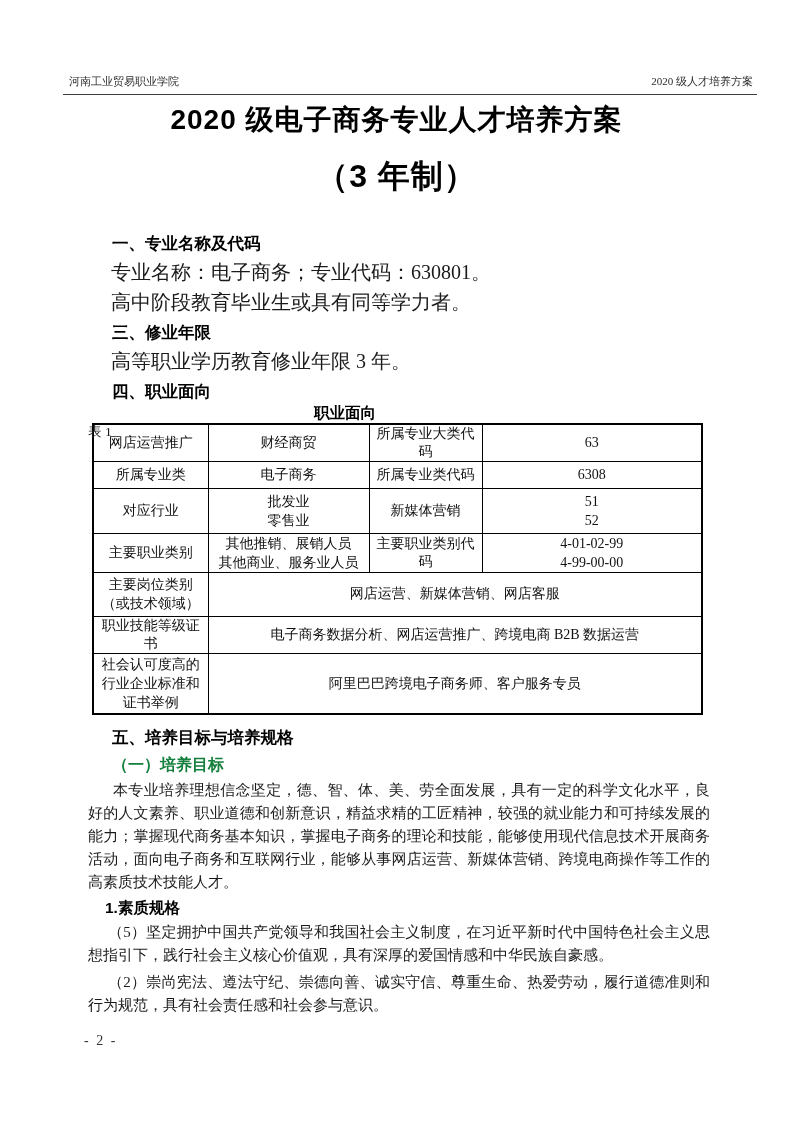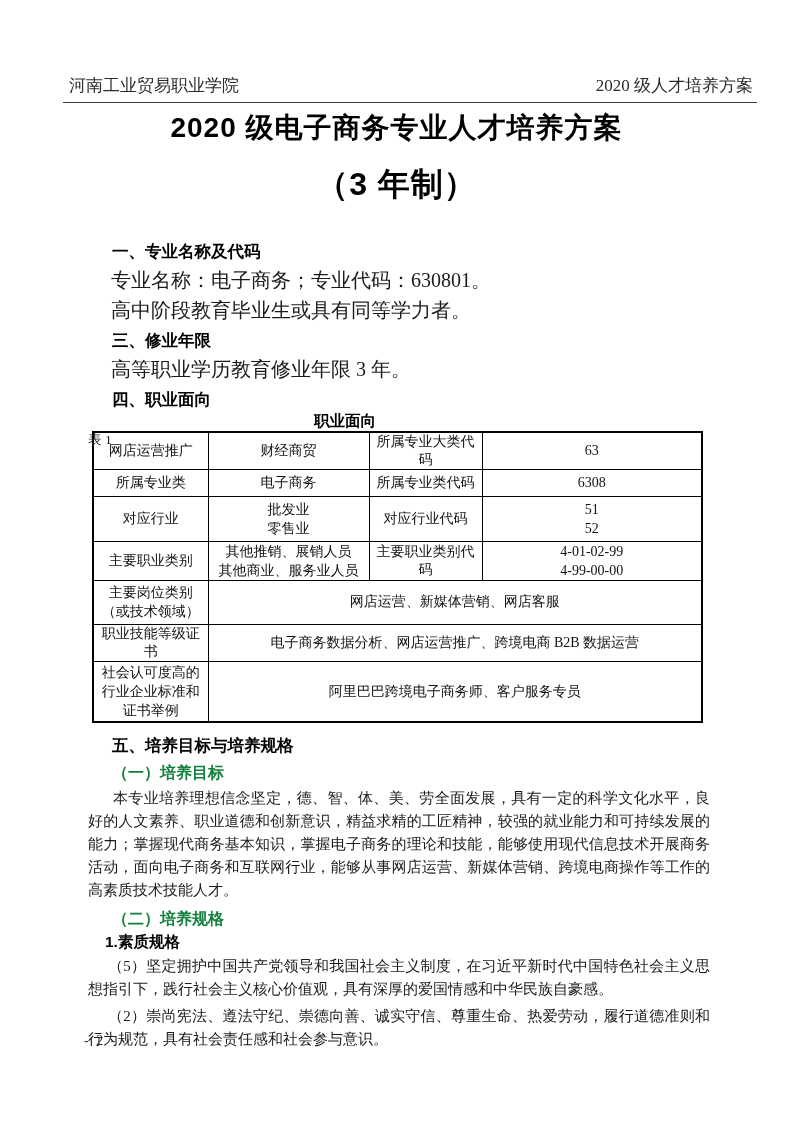--- a/index.html
+++ b/index.html
@@ -17,21 +17,21 @@
   
   .page-header {
     margin: 74px 36px 0 63px;
     border-bottom: 1.5px solid #3d3d3d;
     padding: 0 4px 5px 6px;
   }
   .page-header-row {
     display: flex;
     justify-content: space-between;
     align-items: flex-end;
-    font-size: 17px;
+    font-size: 11px;
     color: #2b2b2b;
   }
   
   .doc-title {
     margin-top: 9px;
     text-align: center;
     font-family: "Liberation Sans", "DejaVu Sans", sans-serif;
     font-weight: 700;
     font-size: 28px;
     letter-spacing: 1px;
@@ -209,21 +209,21 @@
         <tr class="r2">
           <td>所属专业类</td>
           <td>电子商务</td>
           <td>所属专业类代码</td>
           <td>6308</td>
         </tr>
         <tr class="r3">
           <td>对应行业</td>
           <td class="ml">批发业
 零售业</td>
-          <td>对应行业代码</td>
+          <td>新媒体营销</td>
           <td class="ml">51
 52</td>
         </tr>
         <tr class="r4">
           <td>主要职业类别</td>
           <td class="ml">其他推销、展销人员
 其他商业、服务业人员</td>
           <td>主要职业类别代码</td>
           <td class="ml">4-01-02-99
 4-99-00-00</td>
@@ -240,21 +240,20 @@
         <tr class="r7">
           <td class="ml">社会认可度高的行业企业标准和证书举例</td>
           <td colspan="3">阿里巴巴跨境电子商务师、客户服务专员</td>
         </tr>
       </tbody>
     </table>
 
     <div class="sec-heading h-5">五、培养目标与培养规格</div>
     <div class="sub-heading">（一）培养目标</div>
     <p class="para">本专业培养理想信念坚定，德、智、体、美、劳全面发展，具有一定的科学文化水平，良好的人文素养、职业道德和创新意识，精益求精的工匠精神，较强的就业能力和可持续发展的能力；掌握现代商务基本知识，掌握电子商务的理论和技能，能够使用现代信息技术开展商务活动，面向电子商务和互联网行业，能够从事网店运营、新媒体营销、跨境电商操作等工作的高素质技术技能人才。</p>
-    <div class="sub-heading spec-sub">（二）培养规格</div>
     <div class="quality-heading">1.素质规格</div>
     <p class="para-item">（5）坚定拥护中国共产党领导和我国社会主义制度，在习近平新时代中国特色社会主义思想指引下，践行社会主义核心价值观，具有深厚的爱国情感和中华民族自豪感。</p>
     <p class="para-item">（2）崇尚宪法、遵法守纪、崇德向善、诚实守信、尊重生命、热爱劳动，履行道德准则和行为规范，具有社会责任感和社会参与意识。</p>
 
   </div>
 
   <div class="page-footer">- 2 -</div>
 
 </div>
 

